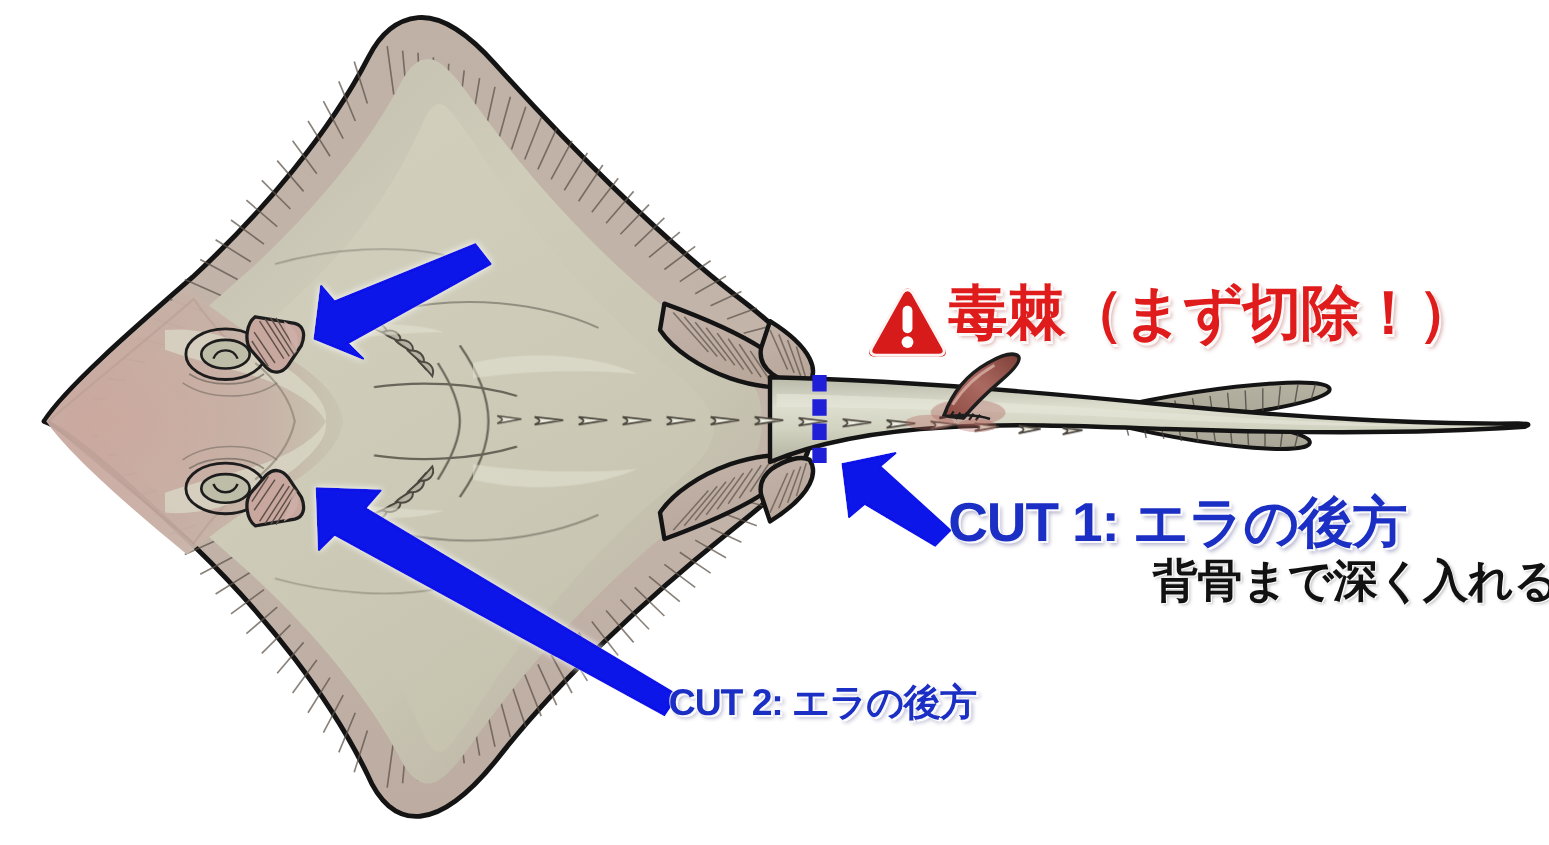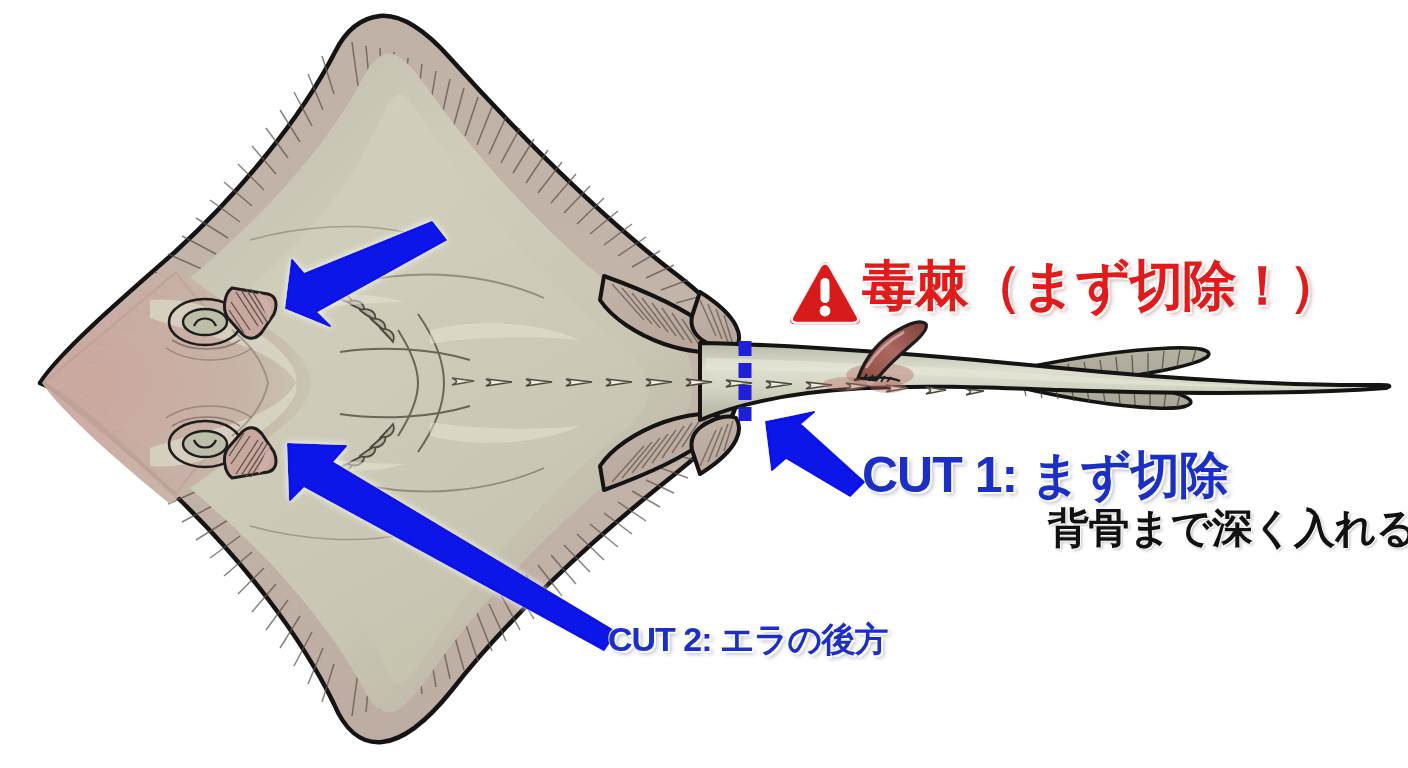--- a/index.html
+++ b/index.html
@@ -35,20 +35,21 @@
   .lbl-warning {
     left: 862px;
     top: 258px;
     font-size: 54px;
     color: #e01b1b;
     letter-spacing: -1px;
     text-shadow:
       2px 2px 0 rgba(255,255,255,0.9),
       -1px -1px 0 rgba(255,255,255,0.8),
       3px 3px 4px rgba(140,0,0,0.35);
+    font-family: Liberation Serif, serif;
   }
   .lbl-cut1 {
     left: 862px;
     top: 450px;
     font-size: 50px;
     color: #1b2fc4;
     letter-spacing: -1px;
     text-shadow:
       2px 2px 0 rgba(255,255,255,0.9),
       -1px -1px 0 rgba(255,255,255,0.8),
@@ -550,19 +551,19 @@
 
   <svg class="warn-icon" viewBox="0 0 82 74" xmlns="http://www.w3.org/2000/svg">
     <path d="M41 4 C44 4 46.5 5.8 48 8.4 L77 60 C78.5 63 78.5 66 77 68 C75.5 70 73 70.5 70 70.5 L12 70.5 C9 70.5 6.5 70 5 68 C3.5 66 3.5 63 5 60 L34 8.4 C35.5 5.8 38 4 41 4 Z" fill="#d71b1b" stroke="#ffffff" stroke-width="4.5" stroke-linejoin="round"></path>
     <path d="M41 7.5 C43 7.5 44.7 8.8 45.8 10.7 L73.6 60.4 C74.6 62.3 74.6 64.2 73.6 65.4 C72.6 66.6 70.9 67 69 67 L13 67 C11.1 67 9.4 66.6 8.4 65.4 C7.4 64.2 7.4 62.3 8.4 60.4 L36.2 10.7 C37.3 8.8 39 7.5 41 7.5 Z" fill="none" stroke="#ffffff" stroke-width="2.6" stroke-linejoin="round" opacity="0.95"></path>
     <rect x="36.5" y="22" width="9" height="25" rx="4.5" fill="#ffffff"></rect>
     <circle cx="41" cy="55" r="5.4" fill="#ffffff"></circle>
   </svg>
 
   <div class="label lbl-warning">毒棘（まず切除！）</div>
 
-  <div class="label lbl-cut1">CUT 1: まず切除</div>
+  <div class="label lbl-cut1">CUT 1: エラの後方</div>
 
   <div class="label lbl-cut1-sub">背骨まで深く入れる</div>
 
   <div class="label lbl-cut2">CUT 2: エラの後方</div>
 
 </div>
 
 </body></html>

